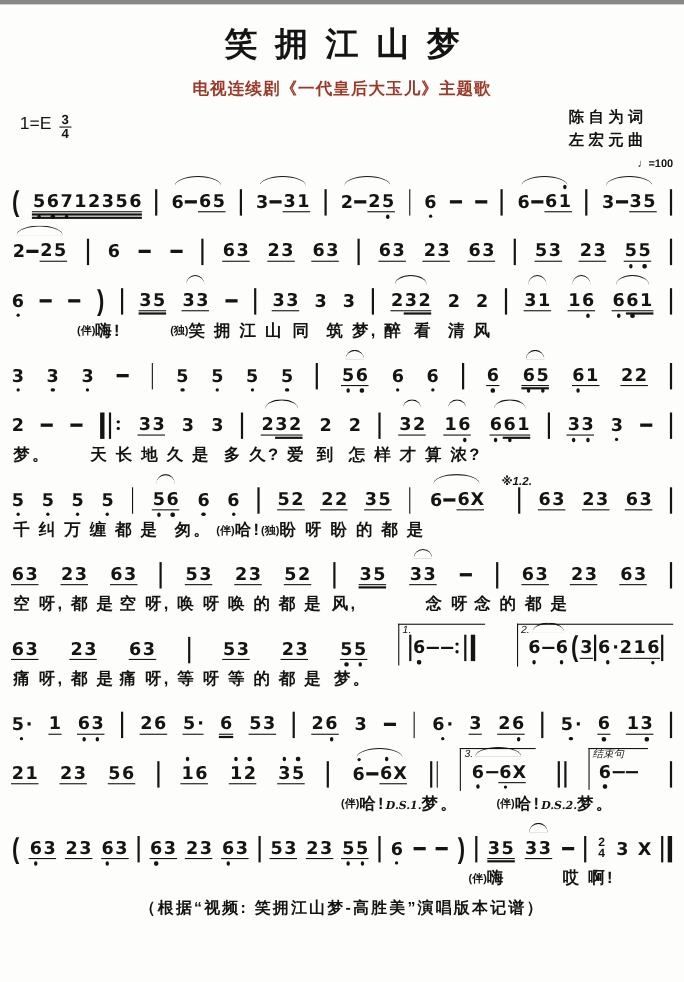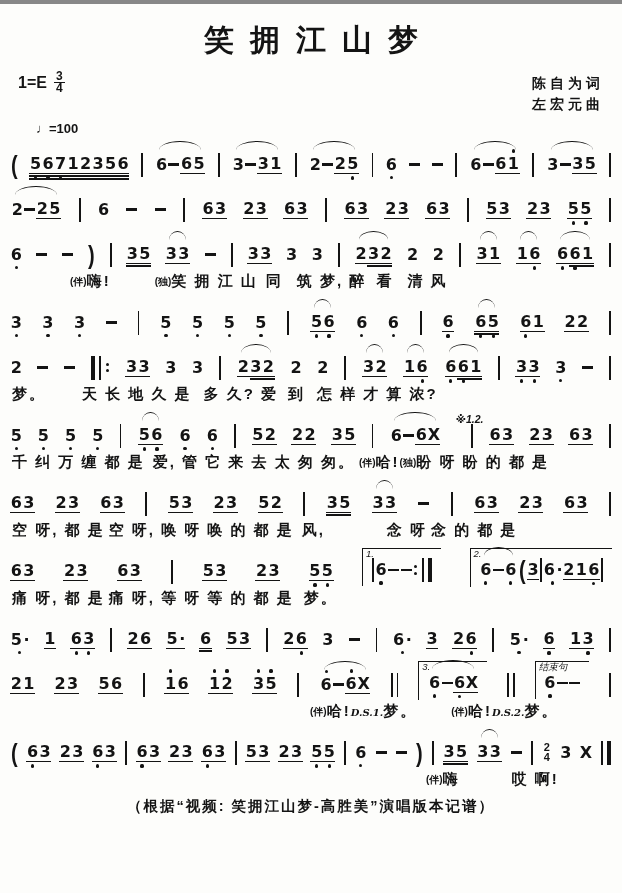--- a/index.html
+++ b/index.html
@@ -3,26 +3,26 @@
 <meta charset="utf-8">
 <style>
   html,body{margin:0;padding:0;background:#888;}
   .sheet{position:relative;width:622px;height:893px;margin:4px auto;background:#fdfdfb;color:#141414;
          font-family:"Liberation Sans","DejaVu Sans",sans-serif;box-sizing:border-box;
          padding:12px 10px 4px;overflow:hidden;}
   .title{margin:4px 0 10px;text-align:center;font-family:"DejaVu Serif","Liberation Serif",serif;
          font-size:30px;letter-spacing:16px;padding-left:16px;font-weight:900;}
   .subtitle{text-align:center;font-weight:bold;font-size:15px;color:#9a3928;letter-spacing:1px;}
   .meta{position:relative;height:48px;margin-top:4px;}
-  .keysig{position:absolute;left:8px;top:0;font-size:16px;font-weight:bold;display:flex;align-items:center;}
+  .keysig{position:absolute;left:8px;top:10px;font-size:16px;font-weight:normal;display:flex;align-items:flex-start;}
   .frac{display:inline-flex;flex-direction:column;margin-left:7px;font-size:12px;line-height:11px;text-align:center;}
   .frac b:first-child{border-bottom:1.3px solid #141414;padding:0 2px;}
   .voice{text-align:center;font-size:15px;letter-spacing:7px;padding-top:16px;font-weight:600;}
-  .credits{position:absolute;right:8px;top:2px;font-size:14px;letter-spacing:4px;font-weight:600;line-height:21px;}
-  .tempo{font-size:13px;font-weight:bold;margin:2px 0 0 26px;}
+  .credits{position:absolute;right:23px;top:2px;font-size:14px;letter-spacing:4px;font-weight:600;line-height:21px;}
+  .tempo{font-size:10px;font-weight:bold;margin:2px 0 0 26px;text-align:right;}
   #score{margin-top:0;}
   .mline{display:flex;align-items:center;justify-content:space-between;padding-top:10px;margin-top:2px;}
   .tok{display:inline-flex;flex-direction:column;align-items:center;}
   .hi,.lo{display:flex;}
   .hi{height:6px;align-items:flex-start;margin-bottom:1px;}
   .lo{height:7px;align-items:flex-end;}
   .body{display:flex;position:relative;font-weight:bold;font-size:16px;line-height:18px;
         font-family:"DejaVu Sans","Liberation Sans",sans-serif;}
   .body .cell{width:12.5px;display:flex;justify-content:center;align-items:center;height:18px;}
   .hi .cell,.lo .cell{width:12.5px;height:6px;display:flex;justify-content:center;align-items:center;}
@@ -53,20 +53,21 @@
         font-family:"DejaVu Serif","Liberation Serif",serif;flex:none;}
   .lseg{flex:none;}
   .lsp{display:inline-block;flex:none;}
   .footer{text-align:center;font-size:14.5px;letter-spacing:2px;margin-top:8px;font-weight:600;}
 </style>
 </head>
 <body>
 
 <div class="sheet">
   <h1 class="title">笑拥江山梦</h1>
+  <div class="subtitle">电视连续剧《一代皇后大玉儿》主题歌</div>
   <div class="meta">
     <div class="keysig">
       <span>1=E</span>
       <span class="frac">
         <b>3</b>
         <b>4</b>
       </span>
     </div>
     <div class="credits">
       <div>陈自为词</div>
@@ -1470,21 +1471,20 @@
             <span class="cell"></span>
           </span>
         </span>
         <span class="bar"></span>
       </div>
       <div class="lyrics" style="padding-left: 2px;">
         <span class="lseg">千 纠 万 缠</span>
         <span class="lsp" style="width: 6px;"></span>
         <span class="lseg">都 是</span>
         <span class="lsp" style="width: 8px;"></span>
-        <span class="lseg">爱, 管 它 来 去 太 匆</span>
         <span class="lsp" style="width: 6px;"></span>
         <span class="lseg">匆。</span>
         <span class="lsp" style="width: 4px;"></span>
         <span class="l-role">(伴)</span>
         <span class="lseg">哈!</span>
         <span class="l-role">(独)</span>
         <span class="lseg">盼 呀 盼 的 都 是</span>
       </div>
       <div class="mline">
         <span class="tok">

